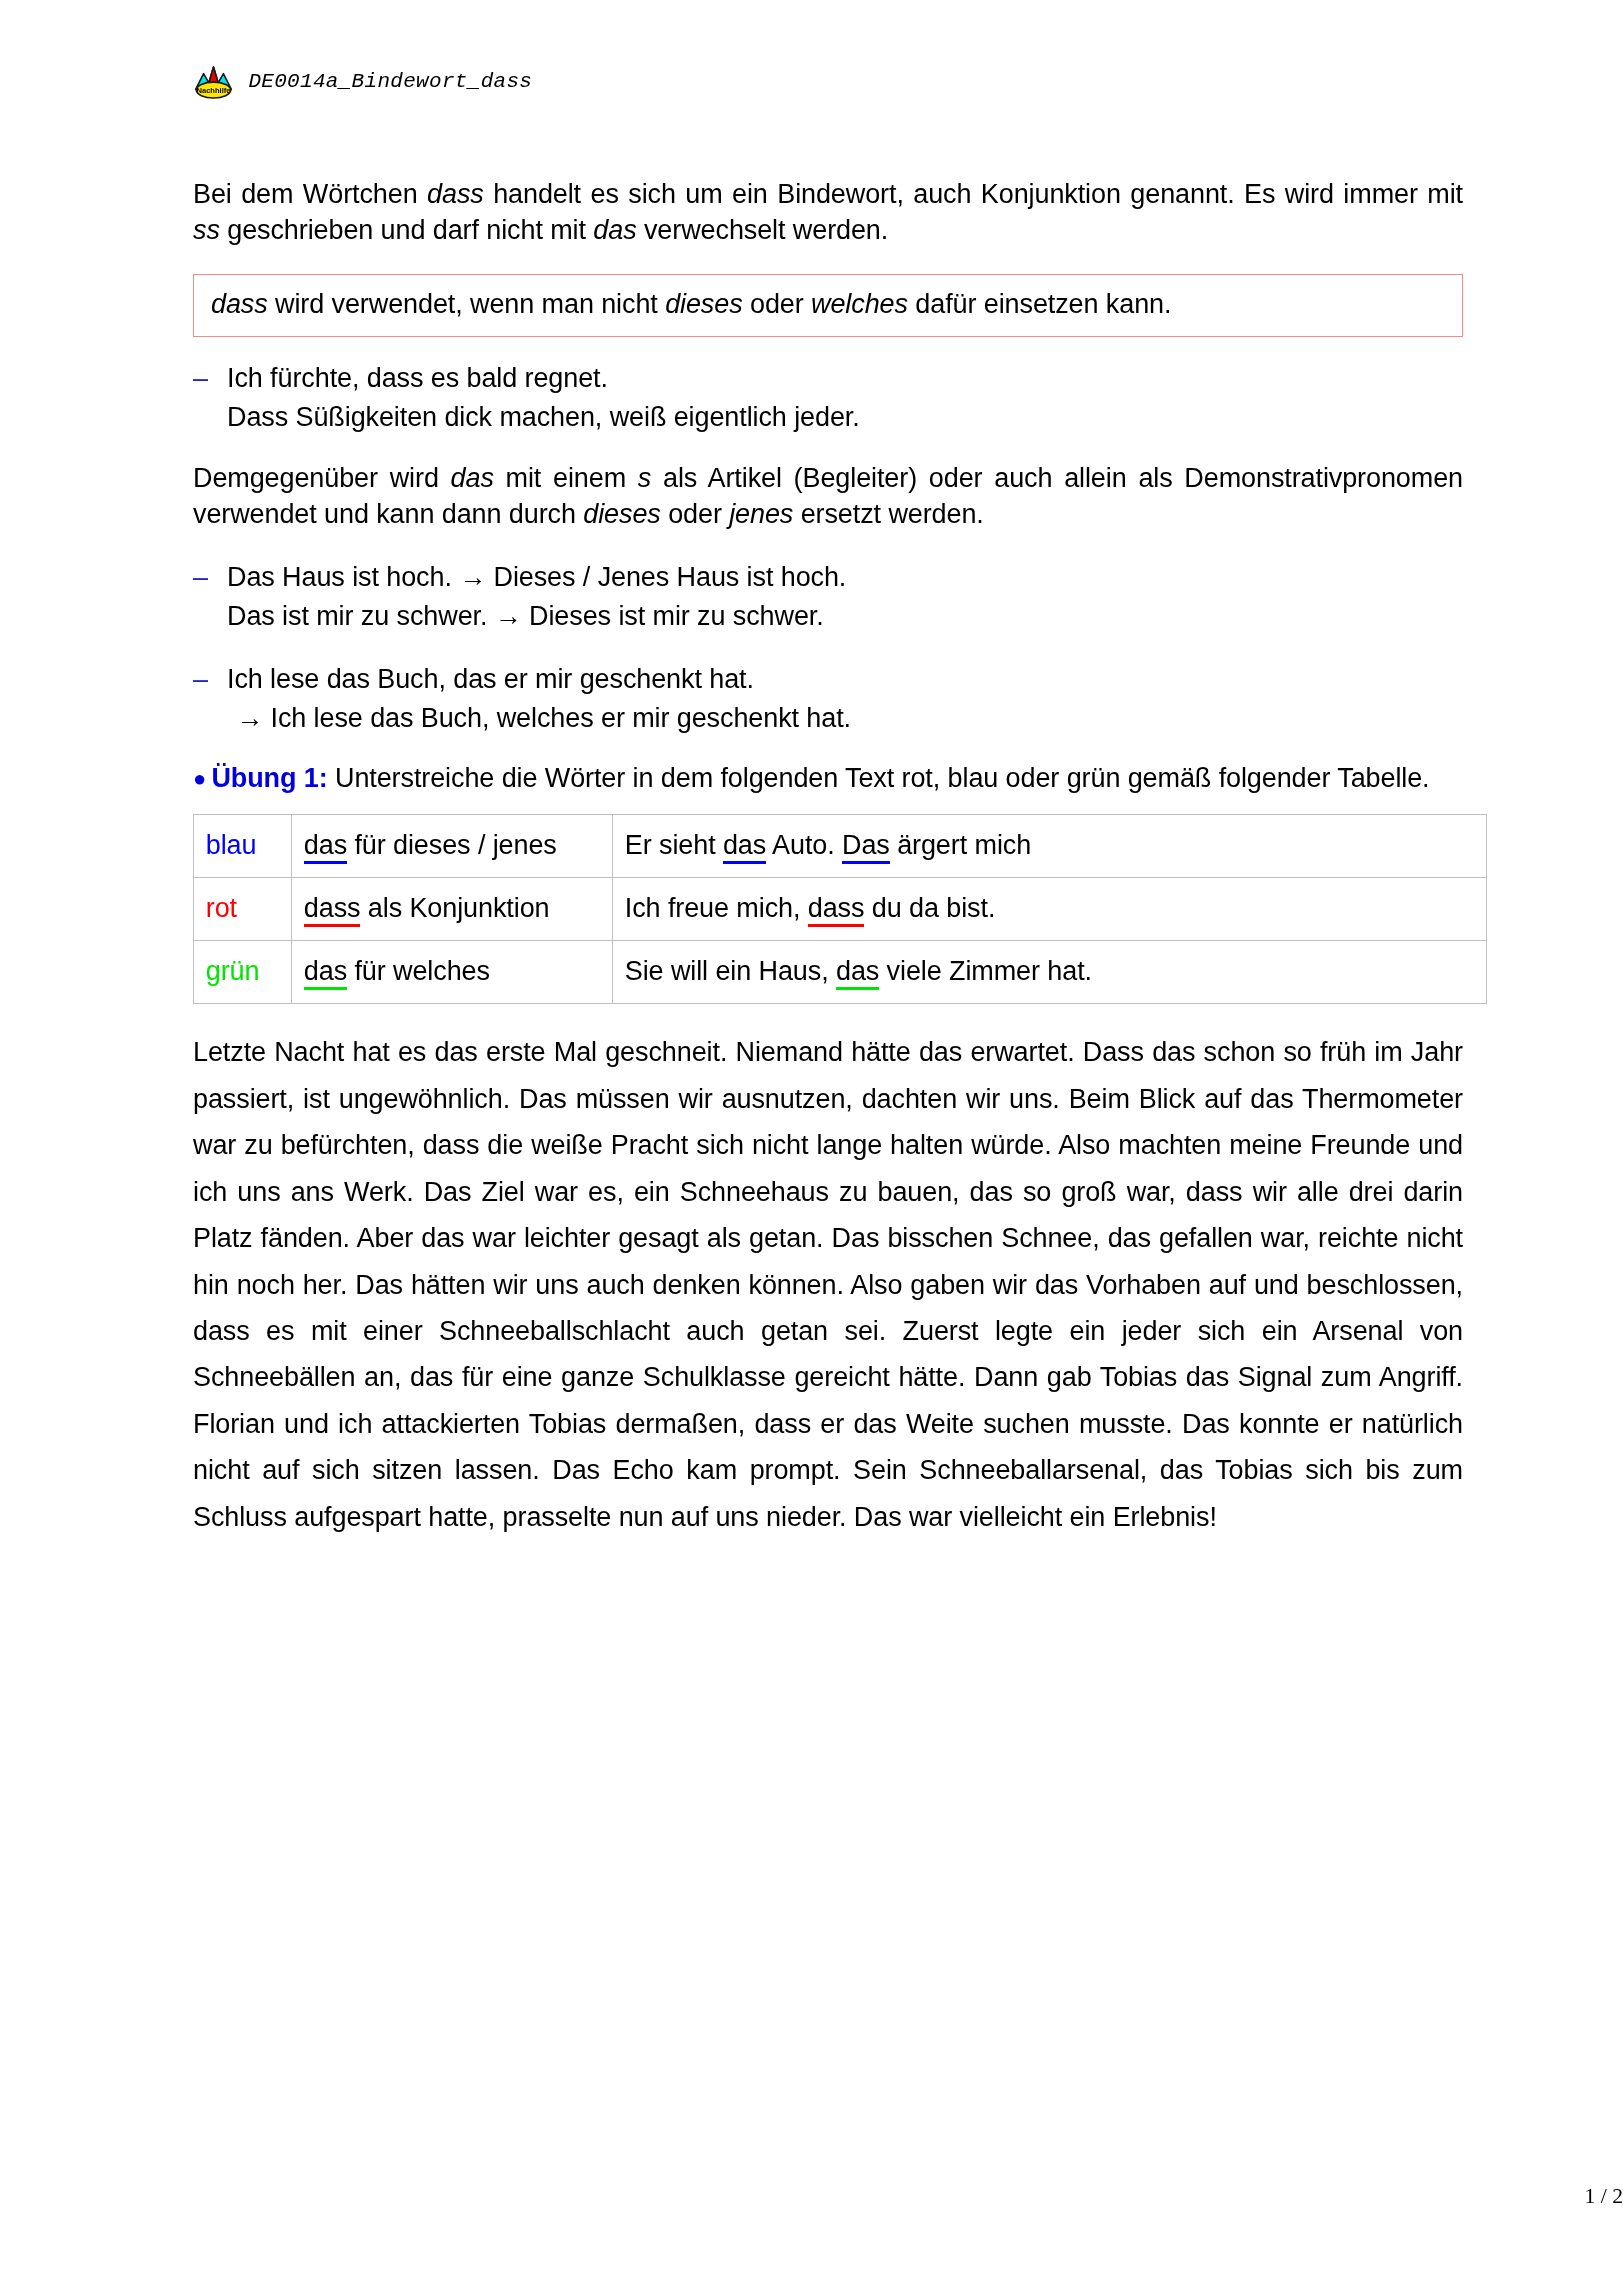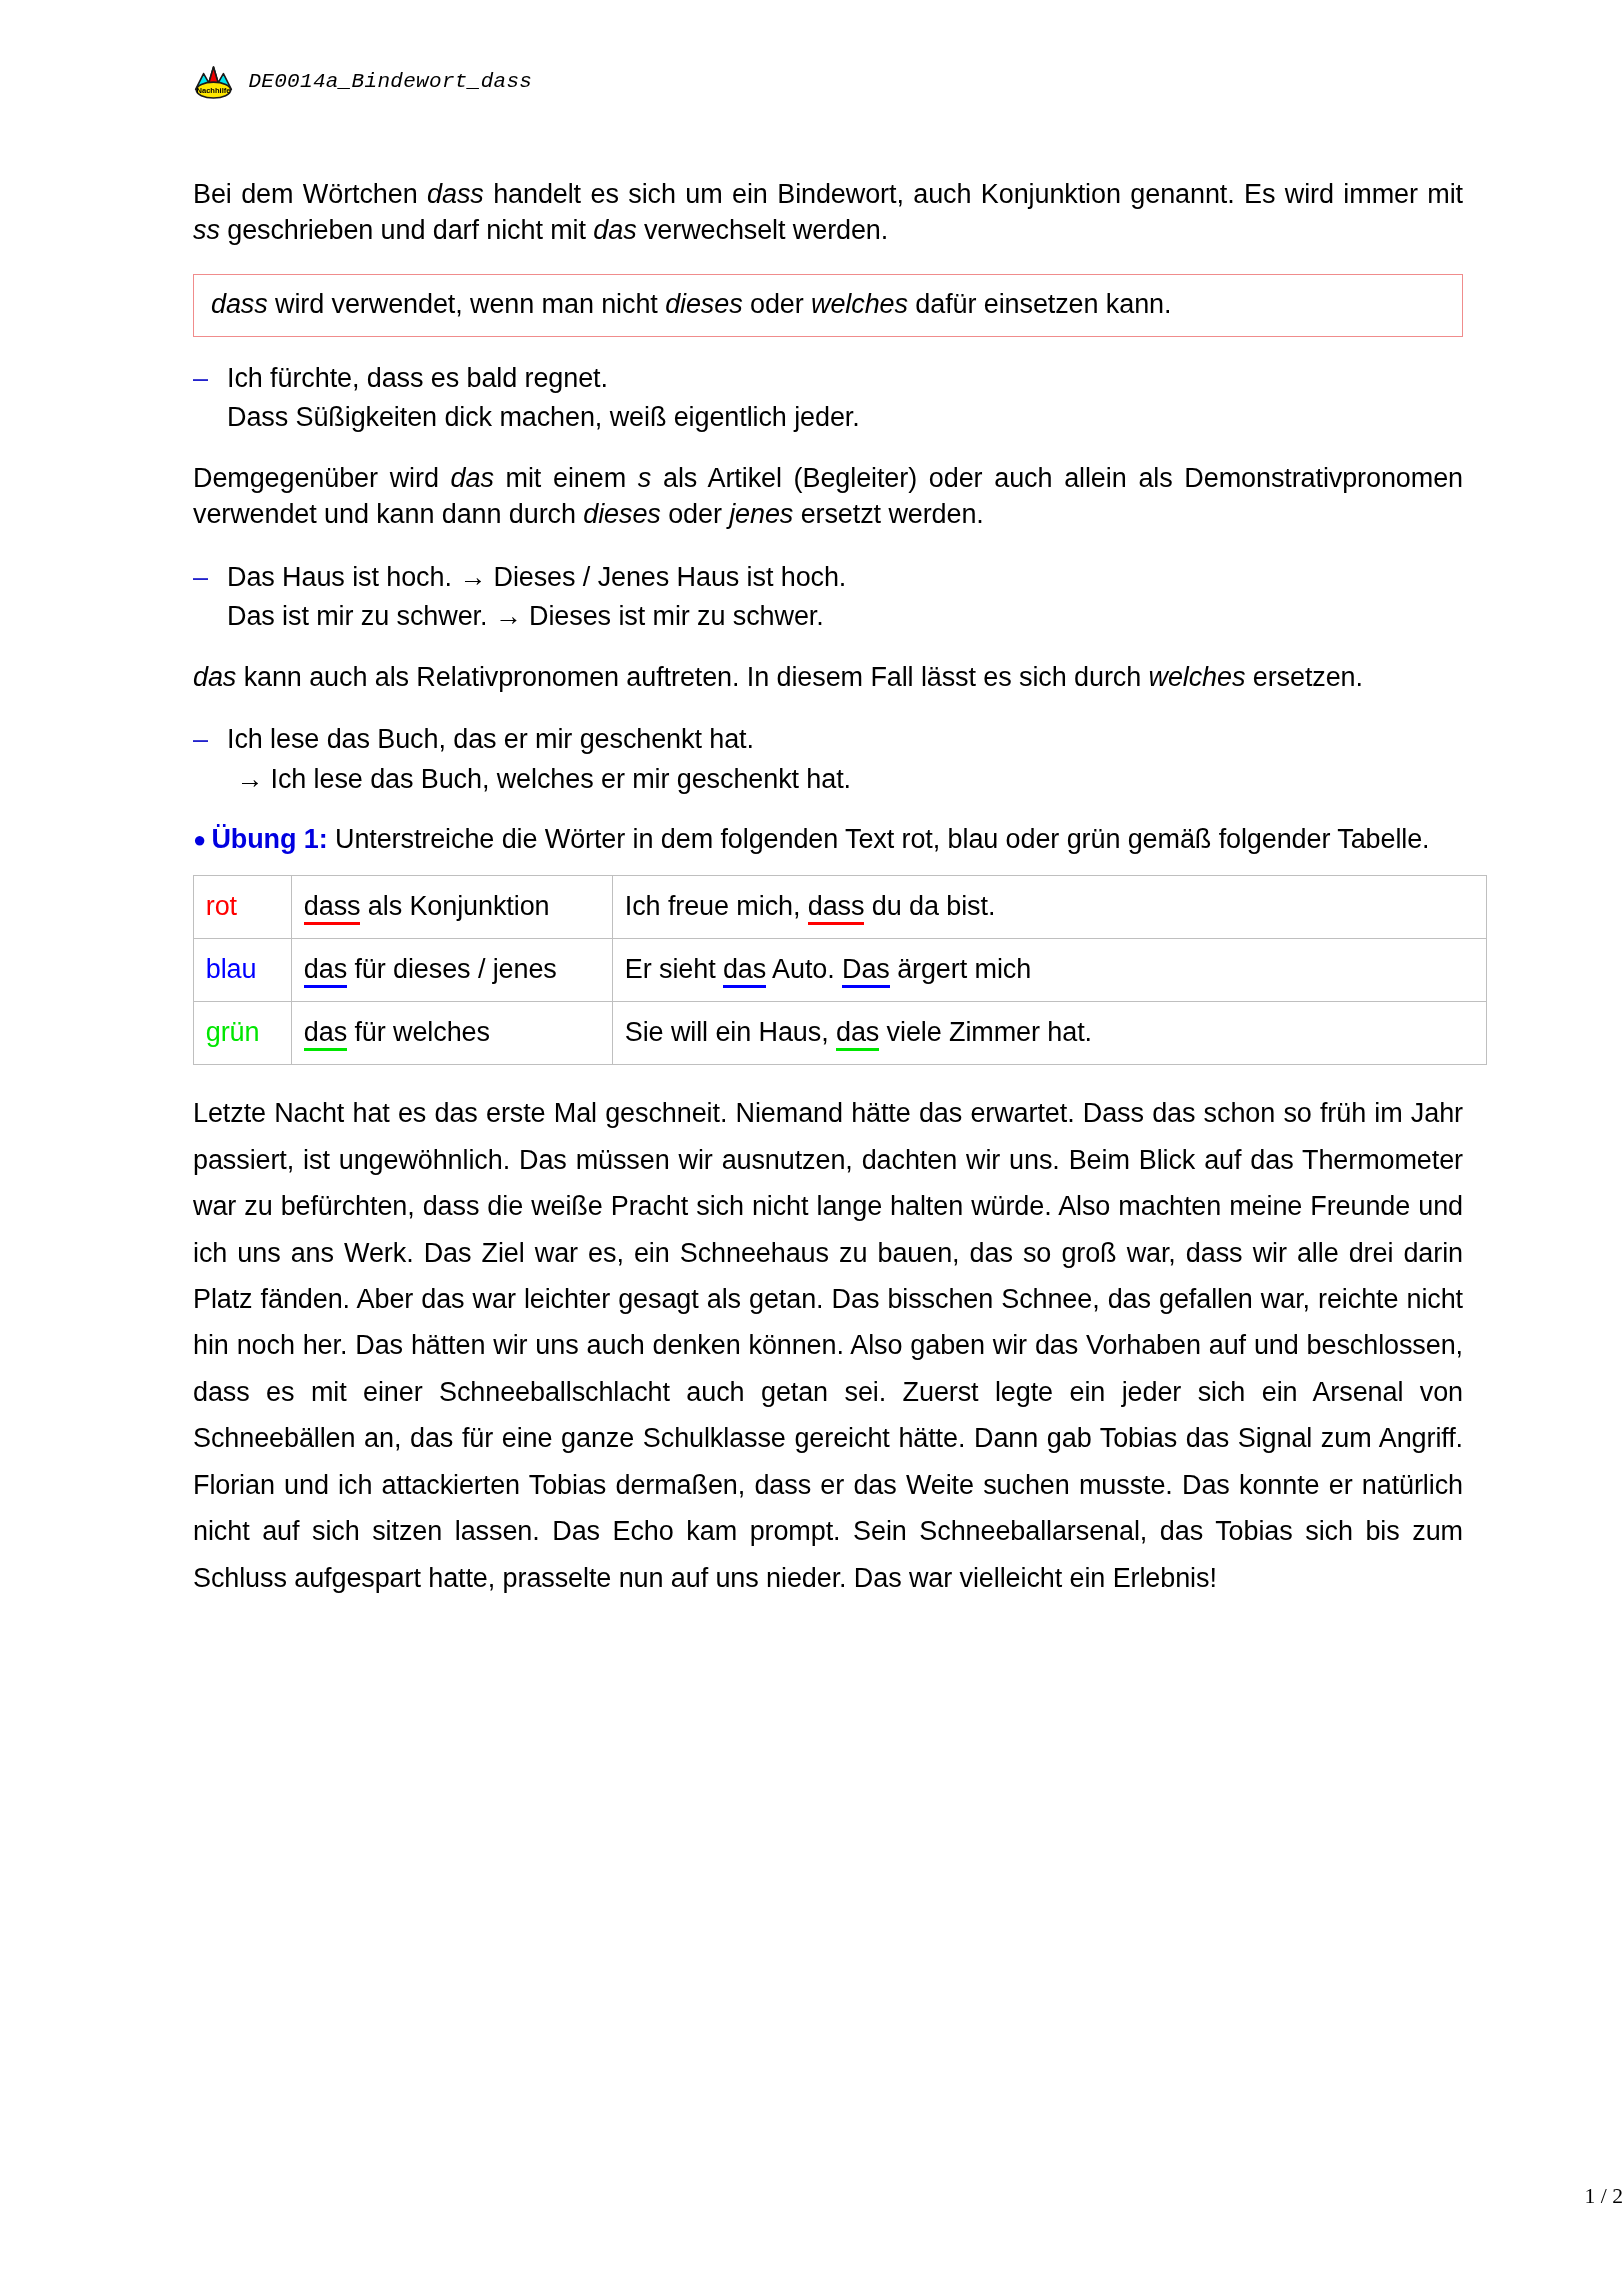--- a/index.html
+++ b/index.html
@@ -225,46 +225,45 @@
       <div class="ex-row">
         <span class="ex-dash">–</span>
         <span class="ex-text">Das Haus ist hoch. → Dieses / Jenes Haus ist hoch.</span>
       </div>
       <div class="ex-row">
         <span class="ex-dash blank">–</span>
         <span class="ex-text">Das ist mir zu schwer. → Dieses ist mir zu schwer.</span>
       </div>
     </div>
 
-    <p class="para"><i>das</i><span> kann auch als Relativpronomen auftreten. In diesem Fall lässt es sich durch </span><i>welches</i><span> ersetzen.</span></p>
 
     <div class="examples">
       <div class="ex-row">
         <span class="ex-dash">–</span>
         <span class="ex-text">Ich lese das Buch, das er mir geschenkt hat.</span>
       </div>
       <div class="ex-row">
         <span class="ex-dash blank">–</span>
         <span class="ex-text indent">→ Ich lese das Buch, welches er mir geschenkt hat.</span>
       </div>
     </div>
 
     <p class="uebung"><span class="bul">●</span><span class="lbl">Übung 1:</span><span> Unterstreiche die Wörter in dem folgenden Text rot, blau oder grün gemäß folgender Tabelle.</span></p>
 
     <table class="ue-table">
       <tbody>
+        <tr>
+          <td class="c-color"><span class="w-blue">blau</span></td>
+          <td class="c-rule"><span class="u-blue">das</span><span> für dieses / jenes</span></td>
+          <td class="c-ex"><span>Er sieht </span><span class="u-blue">das</span><span> Auto. </span><span class="u-blue">Das</span><span> ärgert mich</span></td>
+        </tr>
         <tr>
           <td class="c-color"><span class="w-red">rot</span></td>
           <td class="c-rule"><span class="u-red">dass</span><span> als Konjunktion</span></td>
           <td class="c-ex"><span>Ich freue mich, </span><span class="u-red">dass</span><span> du da bist.</span></td>
-        </tr>
-        <tr>
-          <td class="c-color"><span class="w-blue">blau</span></td>
-          <td class="c-rule"><span class="u-blue">das</span><span> für dieses / jenes</span></td>
-          <td class="c-ex"><span>Er sieht </span><span class="u-blue">das</span><span> Auto. </span><span class="u-blue">Das</span><span> ärgert mich</span></td>
         </tr>
         <tr>
           <td class="c-color"><span class="w-green">grün</span></td>
           <td class="c-rule"><span class="u-green">das</span><span> für welches</span></td>
           <td class="c-ex"><span>Sie will ein Haus, </span><span class="u-green">das</span><span> viele Zimmer hat.</span></td>
         </tr>
       </tbody>
     </table>
 
     <p class="story">Letzte Nacht hat es das erste Mal geschneit. Niemand hätte das erwartet. Dass das schon so früh im Jahr passiert, ist ungewöhnlich. Das müssen wir ausnutzen, dachten wir uns. Beim Blick auf das Thermometer war zu befürchten, dass die weiße Pracht sich nicht lange halten würde. Also machten meine Freunde und ich uns ans Werk. Das Ziel war es, ein Schneehaus zu bauen, das so groß war, dass wir alle drei darin Platz fänden. Aber das war leichter gesagt als getan. Das bisschen Schnee, das gefallen war, reichte nicht hin noch her. Das hätten wir uns auch denken können. Also gaben wir das Vorhaben auf und beschlossen, dass es mit einer Schneeballschlacht auch getan sei. Zuerst legte ein jeder sich ein Arsenal von Schneebällen an, das für eine ganze Schulklasse gereicht hätte. Dann gab Tobias das Signal zum Angriff. Florian und ich attackierten Tobias dermaßen, dass er das Weite suchen musste. Das konnte er natürlich nicht auf sich sitzen lassen. Das Echo kam prompt. Sein Schneeballarsenal, das Tobias sich bis zum Schluss aufgespart hatte, prasselte nun auf uns nieder. Das war vielleicht ein Erlebnis!</p>

